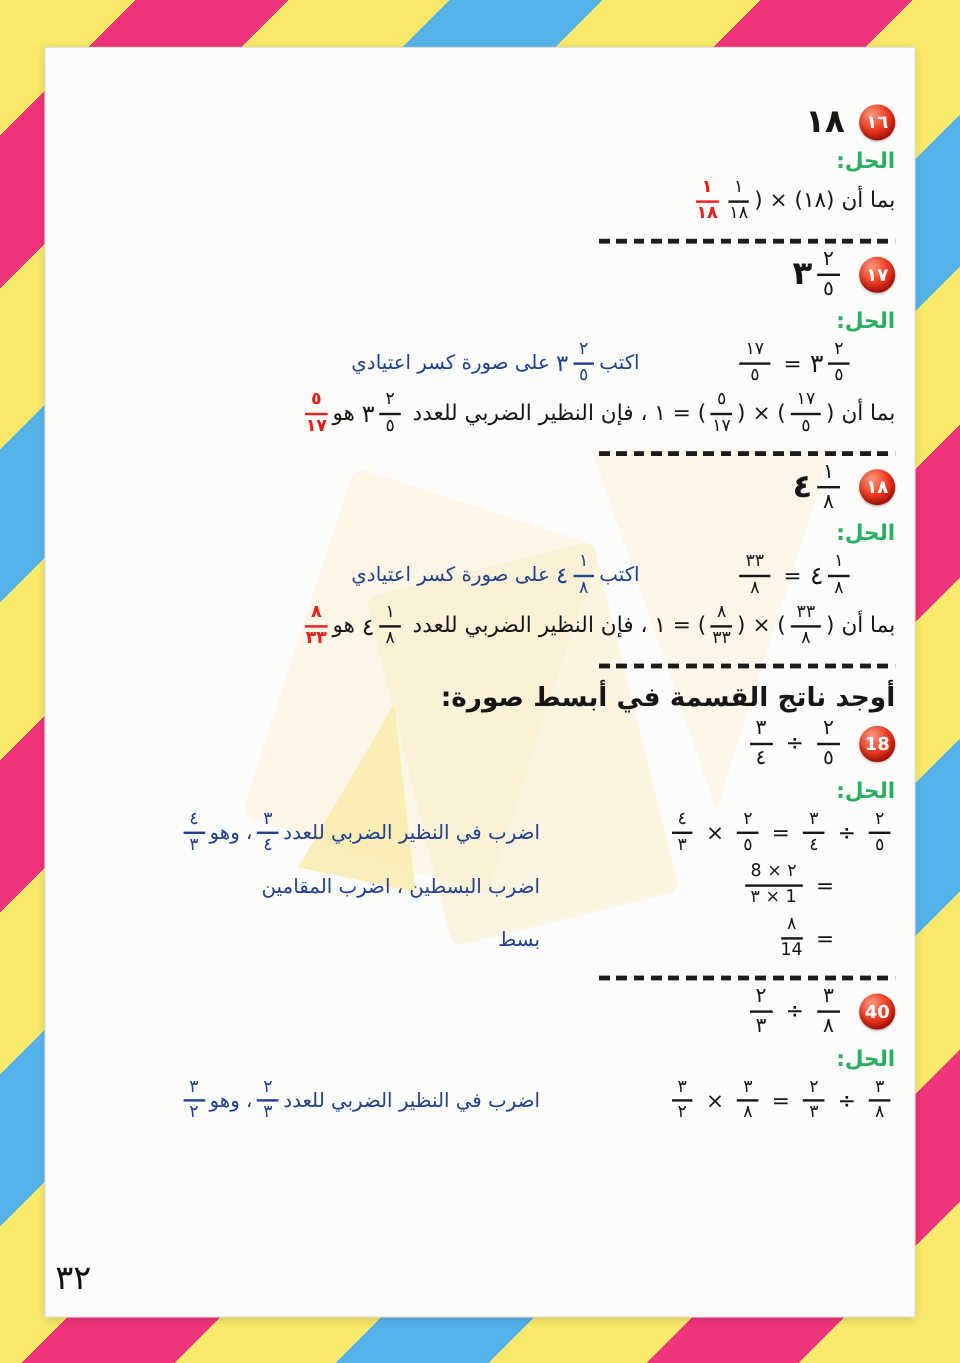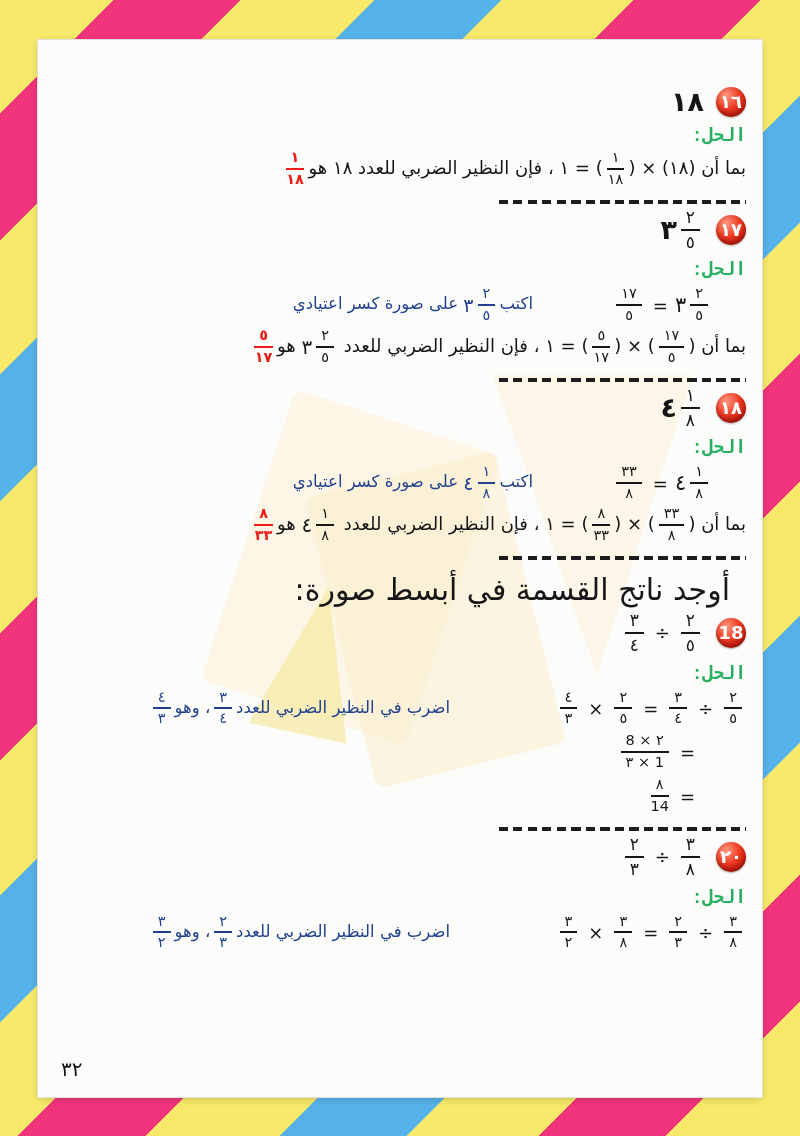--- a/index.html
+++ b/index.html
@@ -38,74 +38,74 @@
   .content{
     position:relative; z-index:1; direction:rtl; height:100%;
     padding:42px 16px 0 20px; color:var(--ink); font-size:18px;
   }
 
   .phead{display:flex; align-items:center; gap:12px; margin-top:4px;}
   .badge{
     width:30px; height:30px; border-radius:50%; flex:0 0 auto;
     background:radial-gradient(circle at 35% 28%, #fb8d75 6%, #ef3b22 45%, #c3150a 78%, #8e0a02 100%);
     color:#fff; display:flex; align-items:center; justify-content:center;
-    font-size:18px; font-weight:bold;
+    font-size:15px; font-weight:bold;
     box-shadow:inset 0 -3px 5px rgba(0,0,0,.25), 0 1px 2px rgba(0,0,0,.3);
   }
   .q-num{font-size:27px; font-weight:bold; letter-spacing:2px;}
 
   .frac{display:inline-flex; flex-direction:column; align-items:center;
         vertical-align:middle; margin:0 4px; line-height:1.1; font-size:14.5px;}
   .frac .num{border-bottom:2px solid currentColor; padding:0 5px 2px;}
   .frac .den{padding-top:2px;}
   .q-size .frac, .frac.q-size{font-size:17px;}
   .mixed{display:inline-flex; direction:ltr; align-items:center; vertical-align:middle;}
   .mixed .whole{font-size:25px; line-height:1;}
   .phead .mixed .whole{font-size:27px; font-weight:bold;}
   .op{margin:0 7px;}
   .eq{display:inline-flex; align-items:center; direction:rtl;}
 
-  .sol{color:var(--solution-green); font-weight:bold; font-size:18px; margin:7px 0 2px;font-family:Liberation Mono, monospace;}
+  .sol{color:var(--solution-green); font-weight:bold; font-size:18px; margin:7px 0 2px;}
   .textline{margin:4px 0 0; line-height:1.5;}
   .ans{color:var(--answer-red); font-weight:bold;}
   .note{color:var(--explain-blue); font-size:16.5px;}
 
   .row{display:flex; align-items:center; gap:28px; margin-top:6px;}
   .conv-eq{flex:0 0 185px; display:flex; align-items:center; padding-left:0; padding-right:34px;}
   .step-eq{flex:0 0 268px; display:flex; align-items:center;}
   .step-eq.indent{padding-right:44px;}
   .note-col{flex:1 1 auto; text-align:right;}
 
   .dash{height:4px; width:247px; margin:12px 0 4px auto;
         background:repeating-linear-gradient(90deg,#1c1c1c 0 9px, transparent 9px 14.5px);}
 
-  .section-header{font-size:30px; font-weight:normal; margin:12px 16px 2px;}
-
-  .page-num{position:absolute; z-index:2; left:23px; bottom:16px; font-size:20px; color:#111;}
+  .section-header{font-size:22px; font-weight:bold; margin:12px 0 2px;}
+
+  .page-num{position:absolute; z-index:2; left:8px; bottom:16px; font-size:28px; color:#111;}
 </style>
 </head>
 <body>
 
 <div class="sheet">
   <div class="wm wm-box1"></div>
   <div class="wm wm-box2"></div>
   <div class="wm wm-tri"></div>
   <div class="wm wm-tri2"></div>
 
   <div class="content">
 
     <div class="phead">
       <span class="badge">١٦</span>
       <span class="q-num">١٨</span>
     </div>
     <div class="sol">الحل:</div>
     <div class="textline"><span>بما أن (١٨) × (</span><span class="frac">
           <span class="num">١</span>
           <span class="den">١٨</span>
-        </span><span>) = ١ ، فإن النظير الضربي للعدد ١٨ هو</span><span class="ans frac">
+        </span><span class="ans frac">
           <span class="num">١</span>
           <span class="den">١٨</span>
         </span></div>
     <div class="dash"></div>
 
     <div class="phead">
       <span class="badge">١٧</span>
       <span class="mixed q-size">
           <span class="whole">٣</span>
           <span class="frac">
@@ -256,34 +256,36 @@
           </span></div>
     </div>
     <div class="row">
       <div class="step-eq indent">
         <span class="op">=</span>
         <span class="frac">
             <span class="num">٢ × 8</span>
             <span class="den">1 × ٣</span>
           </span>
       </div>
+      <div class="note-col note">اضرب البسطين ، اضرب المقامين</div>
     </div>
     <div class="row">
       <div class="step-eq indent">
         <span class="op">=</span>
         <span class="frac">
             <span class="num">٨</span>
             <span class="den">14</span>
           </span>
       </div>
+      <div class="note-col note">بسط</div>
     </div>
     <div class="dash"></div>
 
     <div class="phead">
-      <span class="badge">٢٠</span>
+      <span class="badge">40</span>
       <span class="eq q-size">
           <span class="frac">
             <span class="num">٣</span>
             <span class="den">٨</span>
           </span>
           <span class="op">÷</span>
           <span class="frac">
             <span class="num">٢</span>
             <span class="den">٣</span>
           </span>

